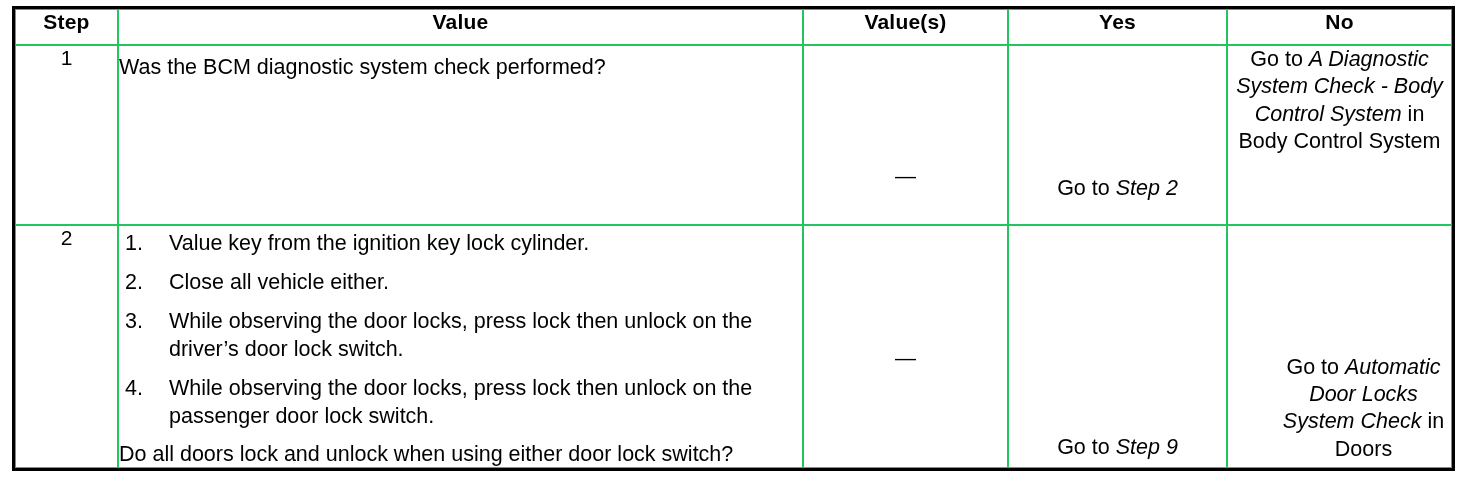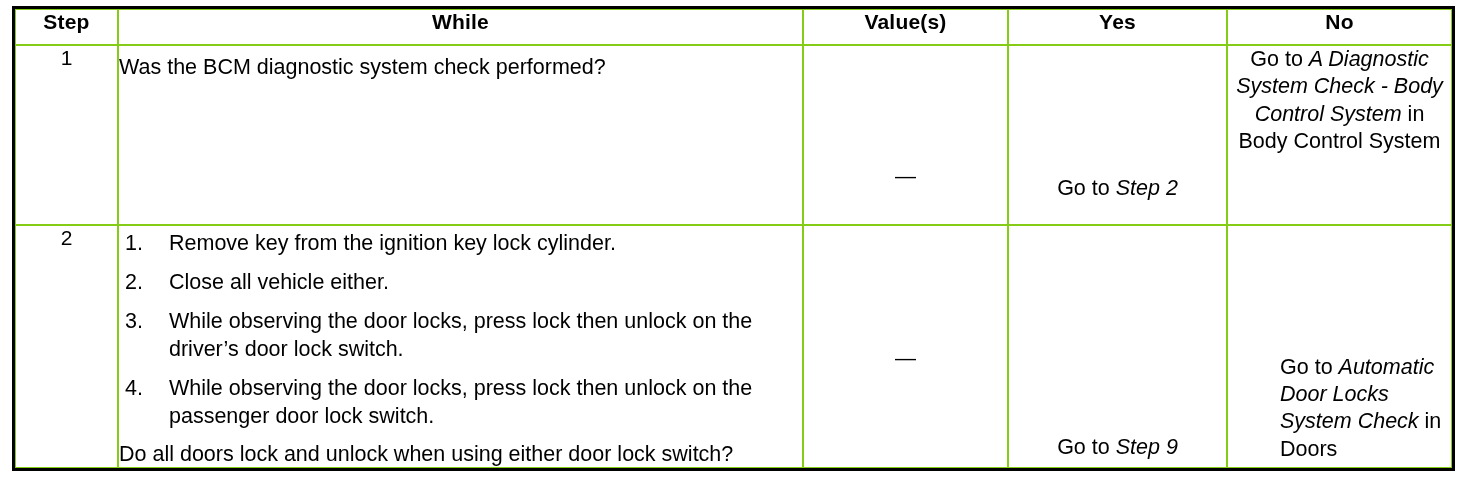--- a/index.html
+++ b/index.html
@@ -26,21 +26,21 @@
     position: absolute;
     left: 14px;
     top: 8px;
     width: 1437px;
     border-collapse: collapse;
     table-layout: fixed;
     background: #ffffff;
   }
 
   table.diag td, table.diag th {
-    border: 2px solid #84cc16;
+    border: 2px solid #22c55e;
     padding: 0;
     vertical-align: top;
     background: #ffffff;
   }
 
   
   table.diag {
     outline: 3px solid #000000;
     outline-offset: -1px;
   }
@@ -122,21 +122,21 @@
     left: 0; right: 0;
     bottom: 6px;
     text-align: center;
   }
 
   .r2-no { position: relative; }
   .r2-no .block-bottom {
     position: absolute;
     left: 4px; right: 4px;
     bottom: 4px;
-    text-align: left;
+    text-align: center;
     line-height: 1.27;
     margin-left: 48px;
   }
 
   
   ol.steps {
     list-style: none;
     margin: 4px 0 0 0;
     padding: 0;
   }
@@ -173,21 +173,21 @@
       <col class="c-step">
       <col class="c-action">
       <col class="c-value">
       <col class="c-yes">
       <col class="c-no">
     </colgroup>
 
     <thead>
       <tr>
         <th>Step</th>
-        <th>While</th>
+        <th>Value</th>
         <th>Value(s)</th>
         <th>Yes</th>
         <th>No</th>
       </tr>
     </thead>
 
     <tbody>
 
       <tr>
         <td class="cell-step r1-step">1</td>
@@ -213,21 +213,21 @@
         </td>
       </tr>
 
       <tr>
         <td class="cell-step">2</td>
 
         <td class="cell-action">
           <ol class="steps">
             <li>
               <span class="num">1.</span>
-              <span>Remove key from the ignition key lock cylinder.</span>
+              <span>Value key from the ignition key lock cylinder.</span>
             </li>
             <li>
               <span class="num">2.</span>
               <span>Close all vehicle either.</span>
             </li>
             <li>
               <span class="num">3.</span>
               <span>While observing the door locks, press lock then unlock on the driver’s door lock switch.</span>
             </li>
             <li>

